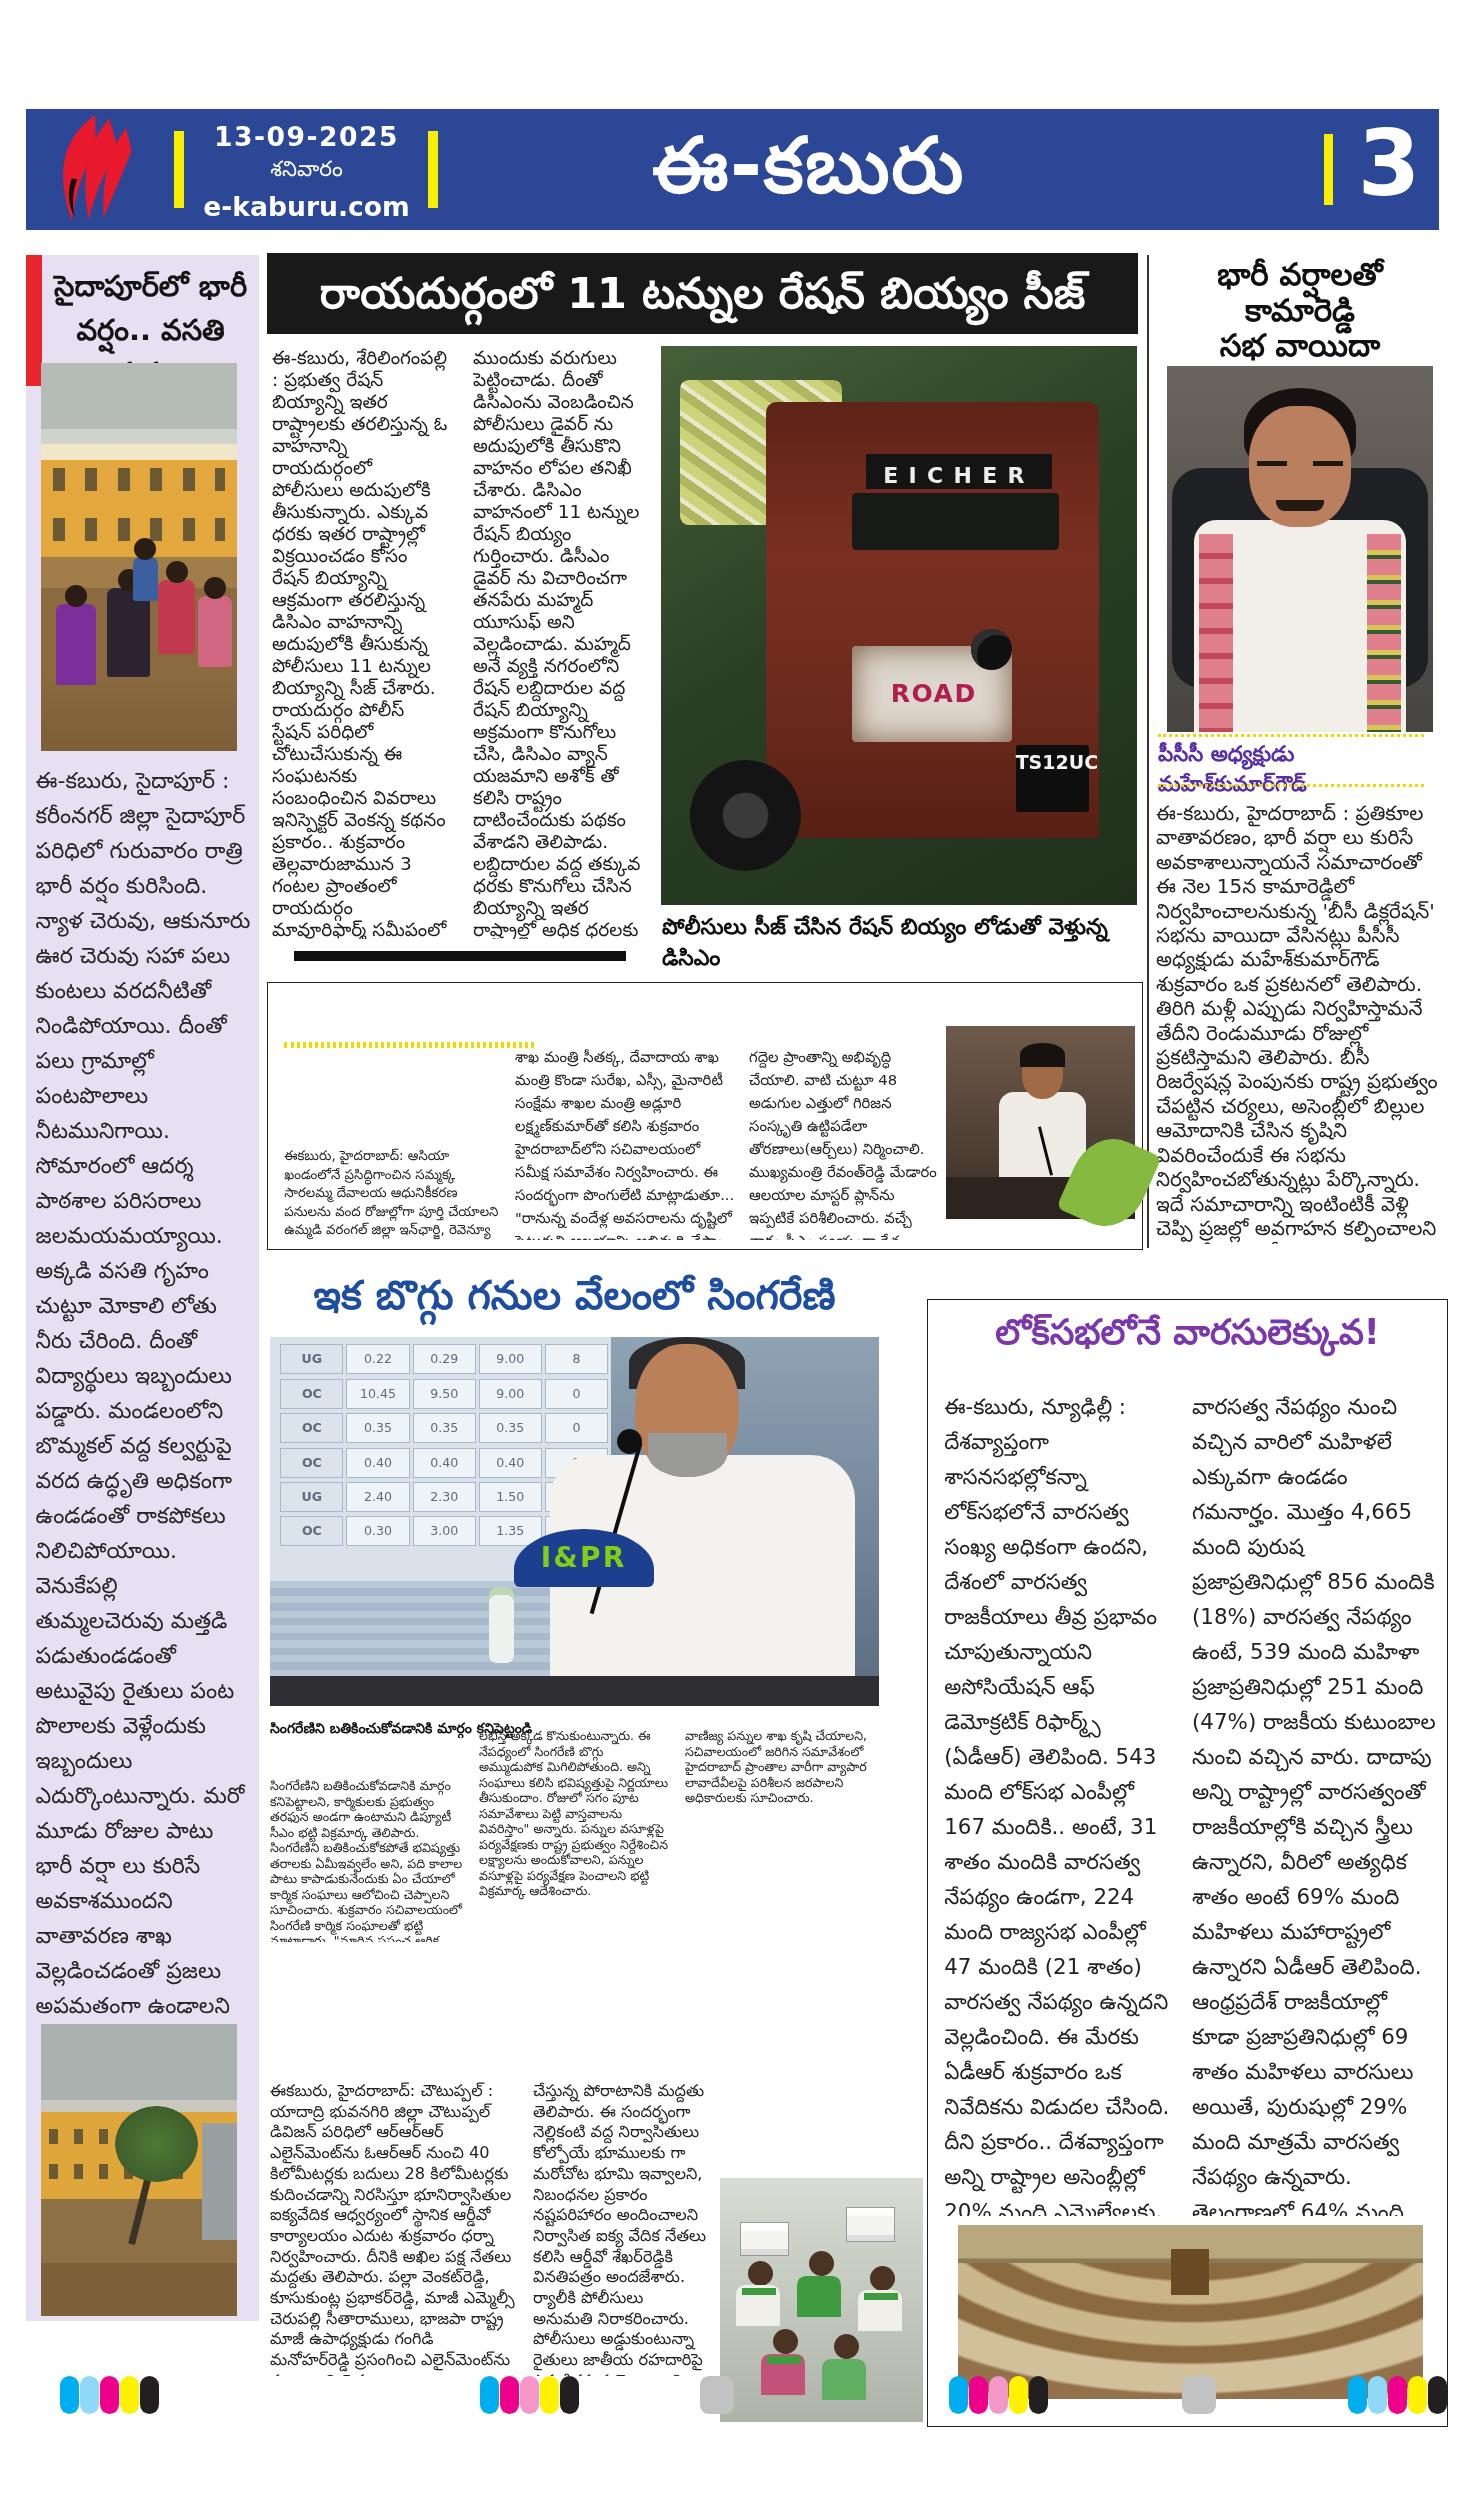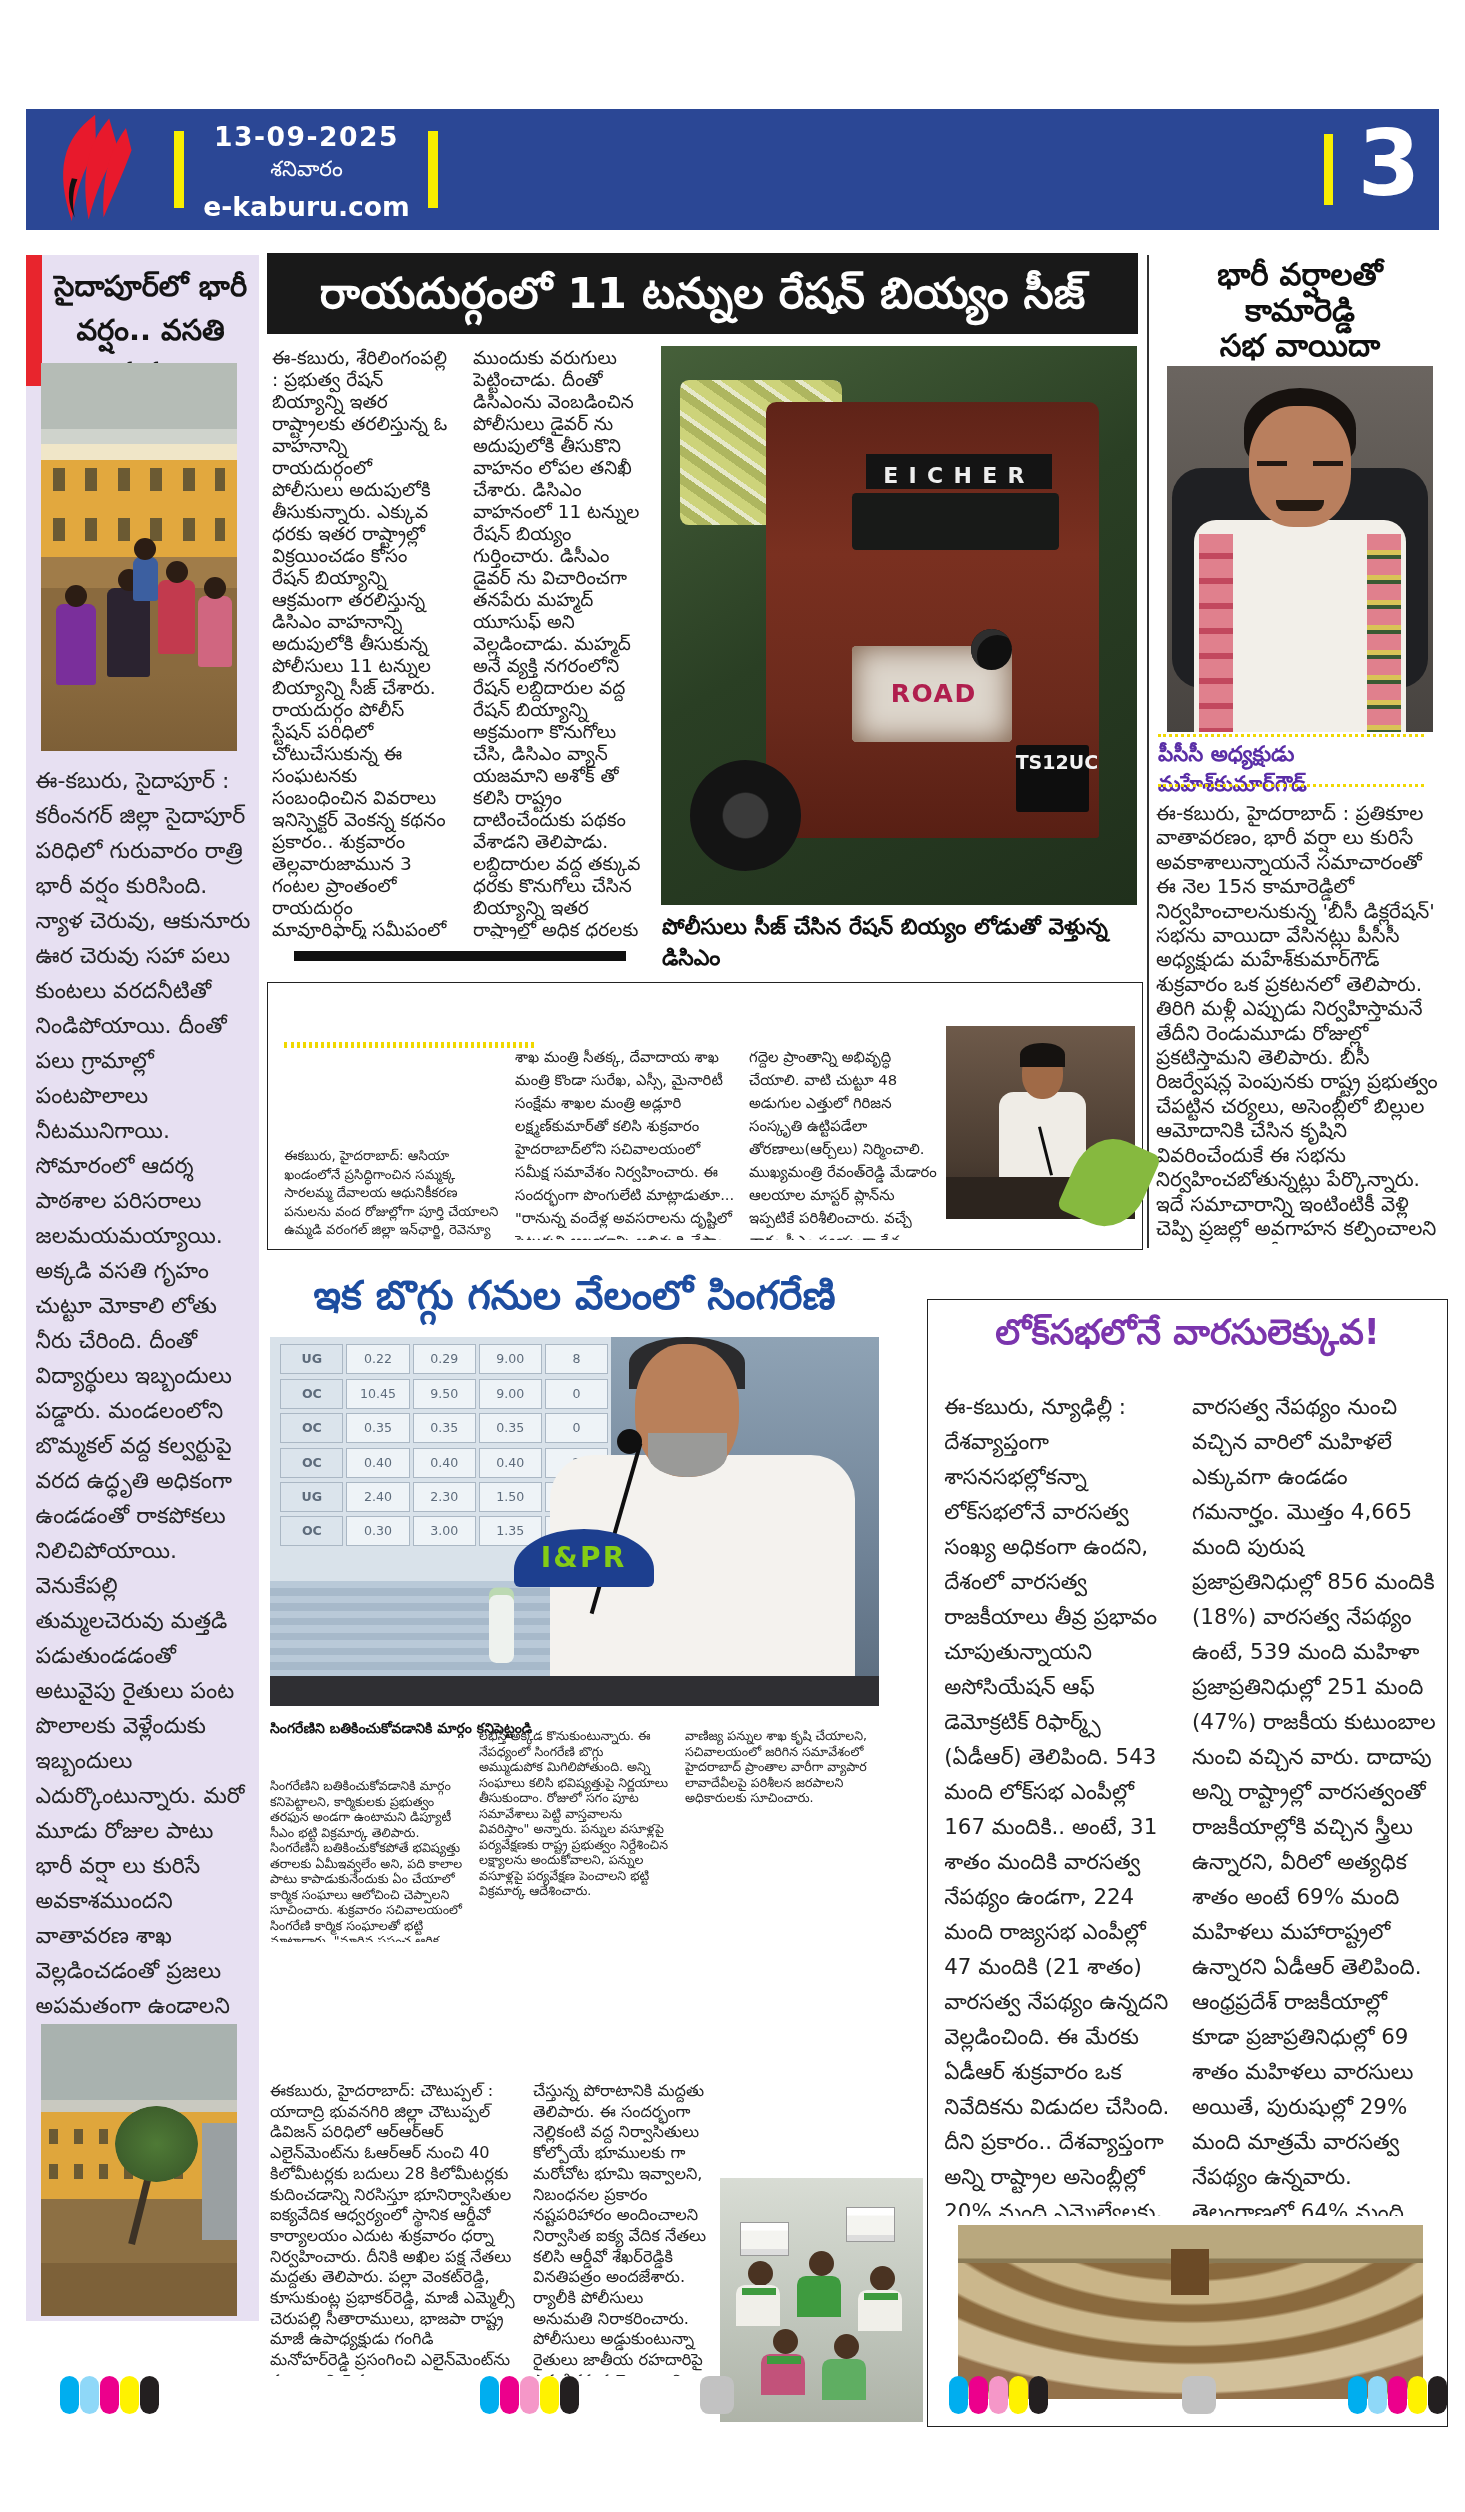--- a/index.html
+++ b/index.html
@@ -189,20 +189,21 @@
         <path d="M30,70 C25,84 26,98 33,112 C30,97 31,82 36,71 Z" fill="#111111"></path>
       </svg>
     </div>
     <div class="ybar ybar1"></div>
     <div class="abs dateblock">
       <div class="d1">13-09-2025</div>
       <div class="d2">శనివారం</div>
       <div class="d3">e-kaburu.com</div>
     </div>
     <div class="ybar ybar2"></div>
+    <div class="abs masthead">ఈ-కబురు</div>
     <div class="ybar ybar3"></div>
     <div class="abs pagenum">3</div>
   </div>
 
   <div class="abs sidebar">
     <div class="abs sb-red"></div>
     <div class="abs sb-headline pre">సైదాపూర్‌లో భారీ
 వర్షం.. వసతి గృహం
 చుట్టూ చేరిన వరదనీరు</div>
 

